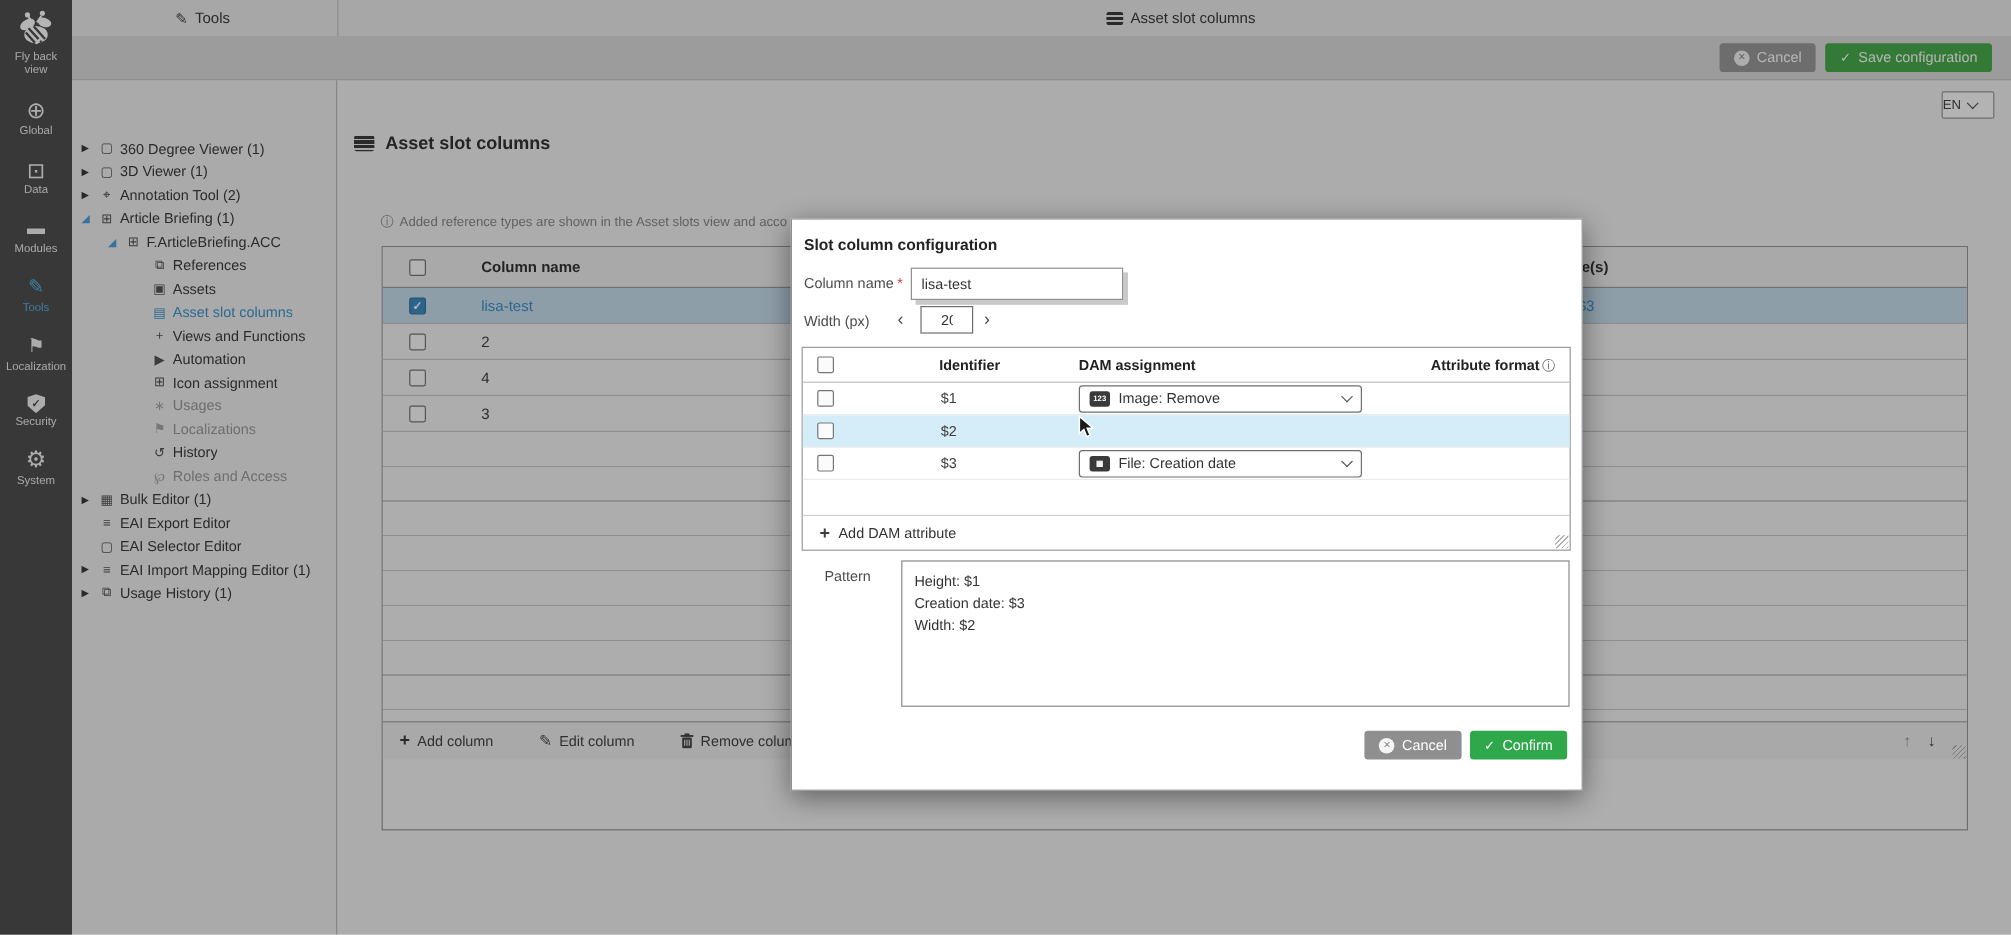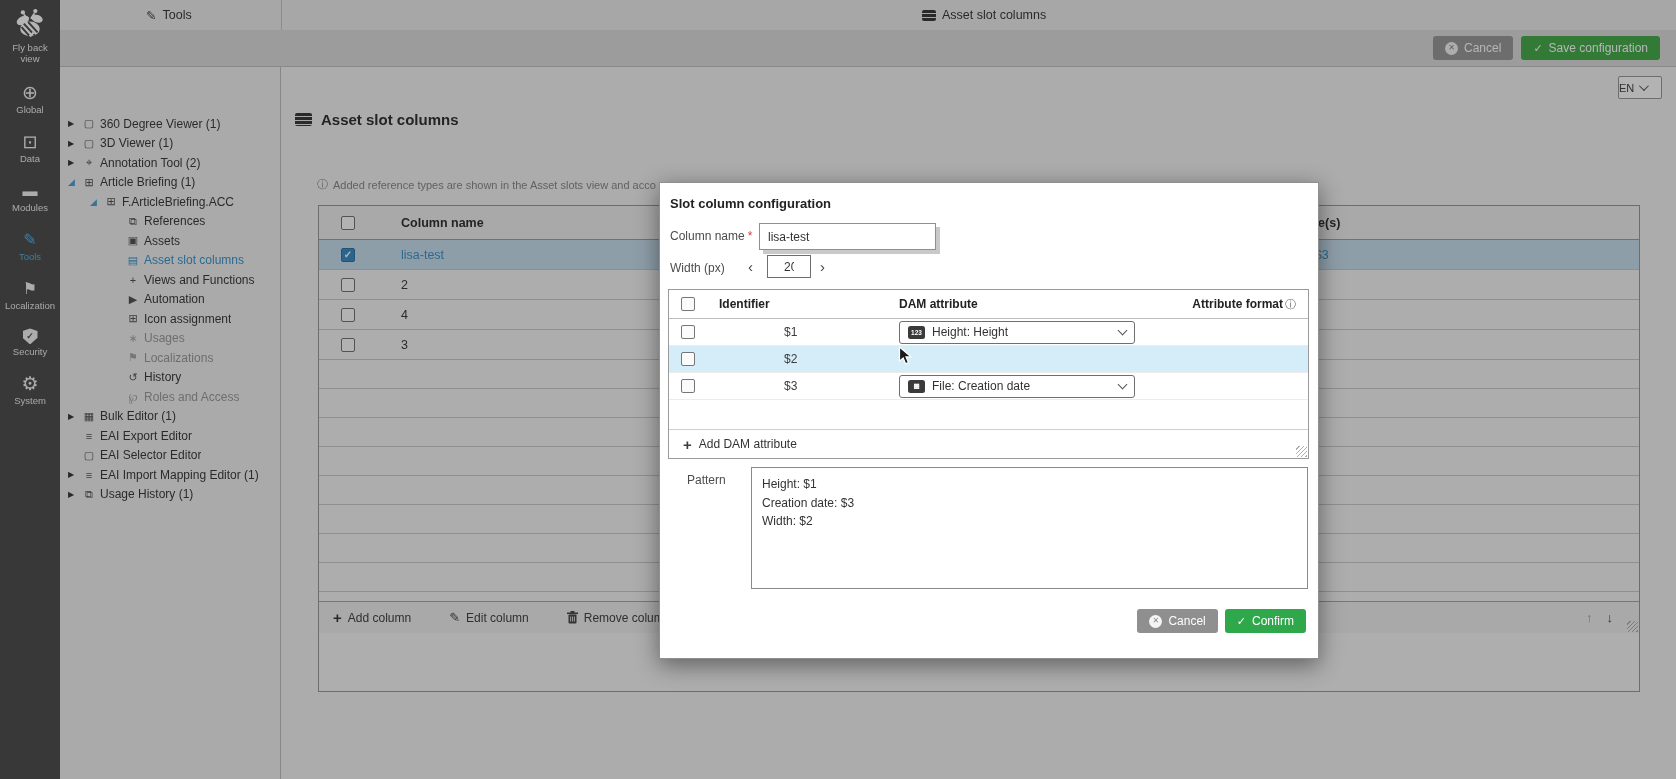--- a/index.html
+++ b/index.html
@@ -110,21 +110,21 @@
       border:1px solid #8f8f8f;font-family:inherit;font-size:12px;padding:0 8px;color:#333;
       box-shadow:4px 4px 0 0 #c9c9c9;}
   .stepper-chev{position:absolute;top:73px;font-size:15px;color:#444;cursor:pointer;line-height:22px;}
   .width-input{position:absolute;left:107px;top:72px;width:44px;height:23px;box-sizing:border-box;
       border:1px solid #6e6e6e;font-family:inherit;font-size:12px;padding:0 16px;color:#333;}
   .attr-table{position:absolute;left:8px;top:106px;width:641px;height:170px;border:1px solid #9a9a9a;
       box-sizing:border-box;display:flex;flex-direction:column;}
   .at-header{height:28px;display:flex;align-items:center;border-bottom:1px solid #bdbdbd;
       font-size:12px;font-weight:bold;color:#222;flex:none;}
   .at-check{width:50px;padding-left:12px;box-sizing:border-box;flex:none;display:flex;align-items:center;}
-  .at-id{width:178px;flex:none;text-align:left;box-sizing:border-box;}
+  .at-id{width:178px;flex:none;text-align:center;box-sizing:border-box;}
   .at-dam{width:250px;flex:none;padding-left:2px;box-sizing:border-box;}
   .at-fmt{flex:1;display:flex;align-items:center;justify-content:flex-end;padding-right:12px;gap:2px;}
   .at-row{height:26px;display:flex;align-items:center;font-size:12px;border-bottom:1px solid #ececec;flex:none;}
   .at-row.selected{background:#d5edf9;}
   .at-row .at-id{text-align:left;padding-left:65px;}
   .dropdown{width:236px;height:23px;border:1px solid #6f6f6f;border-radius:3px;background:#fff;
       display:flex;align-items:center;gap:7px;padding:0 8px;box-sizing:border-box;cursor:pointer;}
   .dd-icon{display:inline-flex;align-items:center;justify-content:center;min-width:17px;height:13px;
       background:#3a3a3a;border-radius:2.5px;color:#fff;font-size:6.5px;font-weight:bold;flex:none;}
   .dd-label{flex:1;color:#333;font-size:12px;white-space:nowrap;overflow:hidden;}
@@ -444,37 +444,37 @@
   <span class="stepper-chev" style="left:88px;" data-name="stepper-decrease-icon">‹</span>
   <input class="width-input" data-name="width-input" value="20" style="">
   <span class="stepper-chev" style="left:160px;" data-name="stepper-increase-icon">›</span>
 
   <div class="attr-table" data-name="dam-attribute-table">
     <div class="at-header" data-name="attr-table-header">
       <div class="at-check">
         <span class="cb" data-name="attr-select-all-checkbox"></span>
       </div>
       <div class="at-id" data-name="identifier-header">Identifier</div>
-      <div class="at-dam" data-name="dam-attribute-header">DAM attribute</div>
+      <div class="at-dam" data-name="dam-attribute-header">DAM assignment</div>
       <div class="at-fmt" data-name="attribute-format-header">
         <span>Attribute format</span>
         <span class="info-glyph" data-name="info-icon">ⓘ</span>
       </div>
     </div>
     <div data-name="attr-table-body">
 
         <div class="at-row" data-name="attr-row">
           <div class="at-check">
             <span class="cb" data-name="attr-row-checkbox"></span>
           </div>
           <div class="at-id" data-name="identifier-cell">$1</div>
           <div class="at-dam">
             <div class="dropdown" data-name="dam-attribute-dropdown">
               <span class="dd-icon" data-name="image-height-attribute-icon">123</span>
-              <span class="dd-label" data-name="dam-attribute-value">Height: Height</span>
+              <span class="dd-label" data-name="dam-attribute-value">Image: Remove</span>
               <span class="dd-caret" data-name="chevron-down-icon"></span>
             </div>
           </div>
           <div class="at-fmt" data-name="attribute-format-cell"></div>
         </div>
 
         <div class="at-row selected" data-name="attr-row">
           <div class="at-check">
             <span class="cb" data-name="attr-row-checkbox"></span>
           </div>

